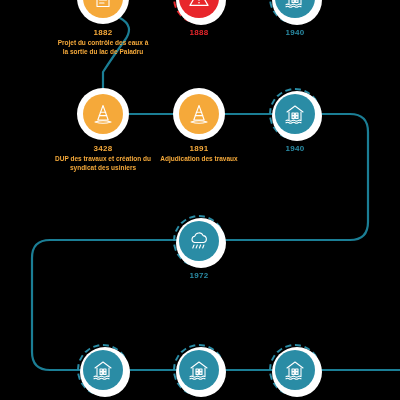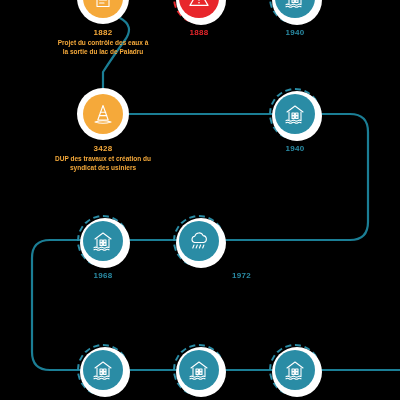--- a/index.html
+++ b/index.html
@@ -176,20 +176,37 @@
               <path d="M8.3 13.6 L15.7 13.6"></path>
               <path d="M4 20 q8 -2.4 16 0 q-8 2.4 -16 0 Z"></path>
             </svg>
           </span>
       </div>
     </div>
     <div class="year" style="color: rgb(245, 169, 58);">3428</div>
     <div class="caption" style="color: rgb(245, 169, 58);">DUP des travaux et création du syndicat des usiniers</div>
   </div>
 
+  <div class="node" style="left: 199px; top: 88px;">
+    <div class="disc-wrap">
+      <div class="halo"></div>
+      <div class="disc" style="background: rgb(245, 169, 58);">
+        <span class="icon-slot">
+            <svg width="24" height="24" viewBox="0 0 24 24" fill="none" stroke="#ffffff" stroke-width="1.1" stroke-linecap="round" stroke-linejoin="round">
+              <path d="M12 3.5 L17.2 18 L6.8 18 Z"></path>
+              <path d="M9.3 10.2 L14.7 10.2"></path>
+              <path d="M8.3 13.6 L15.7 13.6"></path>
+              <path d="M4 20 q8 -2.4 16 0 q-8 2.4 -16 0 Z"></path>
+            </svg>
+          </span>
+      </div>
+    </div>
+    <div class="year" style="color: rgb(245, 169, 58);">1891</div>
+    <div class="caption" style="color: rgb(245, 169, 58);">Adjudication des travaux</div>
+  </div>
 
   <div class="node" style="left: 295px; top: 88px;">
     <div class="disc-wrap">
       <div class="halo dashed" style="border: 2px dashed rgb(42, 140, 165); box-sizing: border-box;"></div>
       <div class="disc" style="background: rgb(42, 140, 165);">
         <span class="icon-slot">
             <svg width="24" height="24" viewBox="0 0 24 24" fill="none" stroke="#ffffff" stroke-width="1.1" stroke-linecap="round" stroke-linejoin="round">
               <path d="M4 10 L12 4 L20 10"></path>
               <path d="M6 10 L6 18"></path>
               <path d="M18 10 L18 18"></path>
@@ -200,59 +217,37 @@
               <path d="M3 18.6 q1.5 -1 3 0 t3 0 t3 0 t3 0 t3 0"></path>
               <path d="M3 20.8 q1.5 -1 3 0 t3 0 t3 0 t3 0 t3 0"></path>
             </svg>
           </span>
       </div>
     </div>
     <div class="year" style="color: rgb(42, 140, 165);">1940</div>
     <div class="caption" style="color: rgb(42, 140, 165);"></div>
   </div>
 
-  <div class="node" style="left: 103px; top: 215px;">
-    <div class="disc-wrap">
-      <div class="halo dashed" style="border: 2px dashed rgb(42, 140, 165); box-sizing: border-box;"></div>
-      <div class="disc" style="background: rgb(42, 140, 165);">
-        <span class="icon-slot">
-            <svg width="24" height="24" viewBox="0 0 24 24" fill="none" stroke="#ffffff" stroke-width="1.1" stroke-linecap="round" stroke-linejoin="round">
-              <path d="M4 10 L12 4 L20 10"></path>
-              <path d="M6 10 L6 18"></path>
-              <path d="M18 10 L18 18"></path>
-              <rect x="9" y="11" width="2.4" height="2.4"></rect>
-              <rect x="12.6" y="11" width="2.4" height="2.4"></rect>
-              <rect x="9" y="14" width="2.4" height="2.4"></rect>
-              <rect x="12.6" y="14" width="2.4" height="2.4"></rect>
-              <path d="M3 18.6 q1.5 -1 3 0 t3 0 t3 0 t3 0 t3 0"></path>
-              <path d="M3 20.8 q1.5 -1 3 0 t3 0 t3 0 t3 0 t3 0"></path>
-            </svg>
-          </span>
-      </div>
-    </div>
-    <div class="year" style="color: rgb(42, 140, 165);">1968</div>
-    <div class="caption" style="color: rgb(42, 140, 165);"></div>
-  </div>
 
   <div class="node" style="left: 199px; top: 215px;">
     <div class="disc-wrap">
       <div class="halo dashed" style="border: 2px dashed rgb(42, 140, 165); box-sizing: border-box;"></div>
       <div class="disc" style="background: rgb(42, 140, 165);">
         <span class="icon-slot">
             <svg width="24" height="24" viewBox="0 0 24 24" fill="none" stroke="#ffffff" stroke-width="1.1" stroke-linecap="round" stroke-linejoin="round">
               <path d="M7.5 13.5 a3.2 3.2 0 0 1 0.3 -6.3 a4.4 4.4 0 0 1 8.3 -0.6 a3.5 3.5 0 0 1 0.6 6.9 Z"></path>
               <path d="M7 16 L5.8 19"></path>
               <path d="M10.3 16 L9.1 19"></path>
               <path d="M13.6 16 L12.4 19"></path>
               <path d="M16.9 16 L15.7 19"></path>
             </svg>
           </span>
       </div>
     </div>
-    <div class="year" style="color: rgb(42, 140, 165); text-align: right;">1972</div>
+    <div class="year" style="color: rgb(42, 140, 165);">1972</div>
     <div class="caption" style="color: rgb(42, 140, 165);"></div>
   </div>
 
 
   <div class="node" style="left: 103px; top: 344px;">
     <div class="disc-wrap">
       <div class="halo dashed" style="border: 2px dashed rgb(42, 140, 165); box-sizing: border-box;"></div>
       <div class="disc" style="background: rgb(42, 140, 165);">
         <span class="icon-slot">
             <svg width="24" height="24" viewBox="0 0 24 24" fill="none" stroke="#ffffff" stroke-width="1.1" stroke-linecap="round" stroke-linejoin="round">

